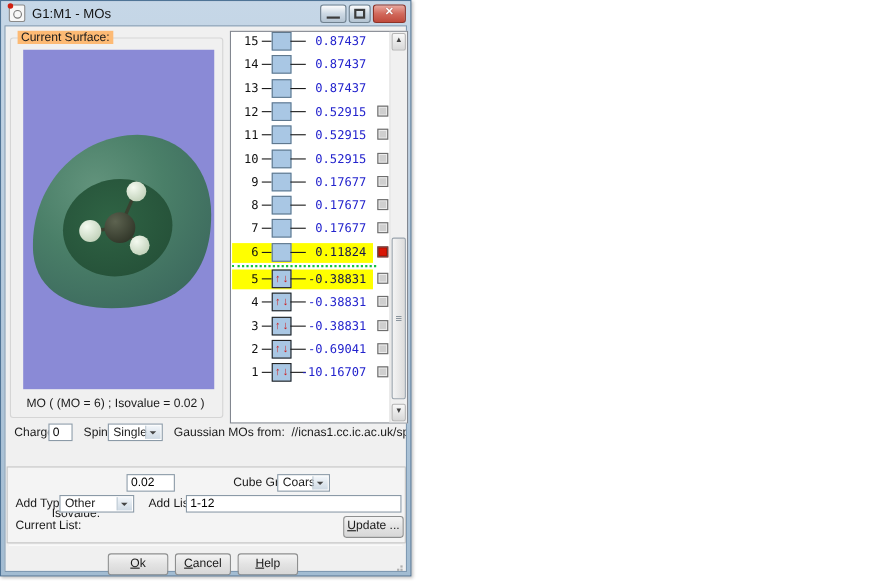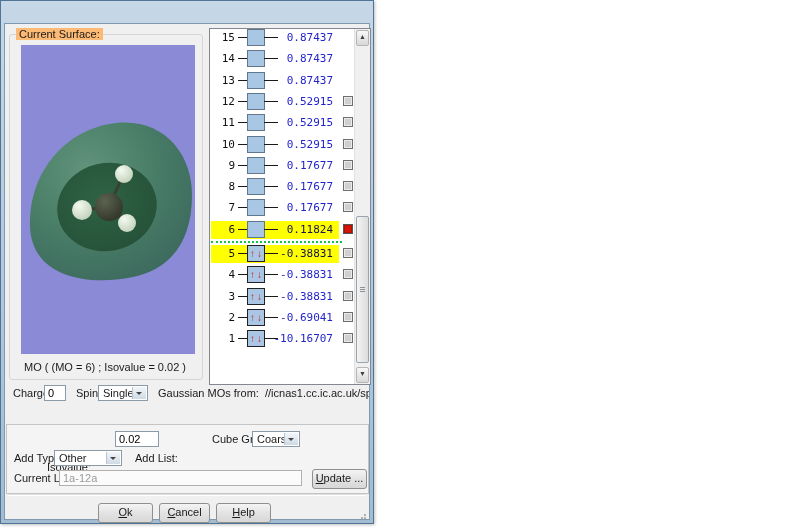--- a/index.html
+++ b/index.html
@@ -96,20 +96,29 @@
   .btn span{display:inline-block;}
   .btn span::first-letter{text-decoration:underline;}
   .grip{position:absolute;right:3px;top:487px;width:8px;height:8px;}
   .grip:after{content:"";position:absolute;width:2px;height:2px;background:#b0b0b0;right:0;bottom:0;
        box-shadow:-3px 0 #b0b0b0,0 -3px #b0b0b0;}
 </style>
 </head>
 <body>
 
 <div class="window">
+  <div class="titlebar">
+    <div class="title-icon"></div>
+    <div class="title-text">G1:M1 - MOs</div>
+    <div class="winbtns">
+      <div class="wbtn min"><span></span></div>
+      <div class="wbtn max"><span></span></div>
+      <div class="wbtn close"><span></span></div>
+    </div>
+  </div>
 
   <div class="client">
 
     <div class="groupbox">
       <div class="group-label">Current Surface:</div>
       <div class="viewport">
         <svg width="174" height="309" viewBox="0 0 174 309">
           <defs>
             <radialGradient id="blobG" cx="35%" cy="30%" r="85%">
               <stop offset="0%" stop-color="#62937c"></stop>
@@ -310,23 +319,23 @@
         <span class="cv">Coarse</span>
         <span class="arr"></span>
       </div>
 
       <span class="lbl" style="left:7px;top:27px">Add Type:</span>
       <div class="combo" style="left:47px;top:25px;width:68px">
         <span class="cv">Other</span>
         <span class="arr"></span>
       </div>
       <span class="lbl" style="left:128px;top:27px">Add List:</span>
+      <input class="tbox" style="left: 162px; top: 25px; width: 196px;" value="1-12">
 
       <span class="lbl" style="left:7px;top:47px">Current List:</span>
-      <input class="tbox" style="left: 52px; top: 45px; width: 243px; color: rgb(154, 154, 154); background: rgb(251, 251, 251); border-color: rgb(176, 176, 176);" readonly="" value="1a-12a">
       <div class="btn" style="left:305px;top:44px;width:53px;position:absolute">
         <span>Update ...</span>
       </div>
     </div>
 
     <div class="separator"></div>
     <div class="btn" style="left:93px;width:53px">
       <span>Ok</span>
     </div>
     <div class="btn" style="left:154px;width:49px">

